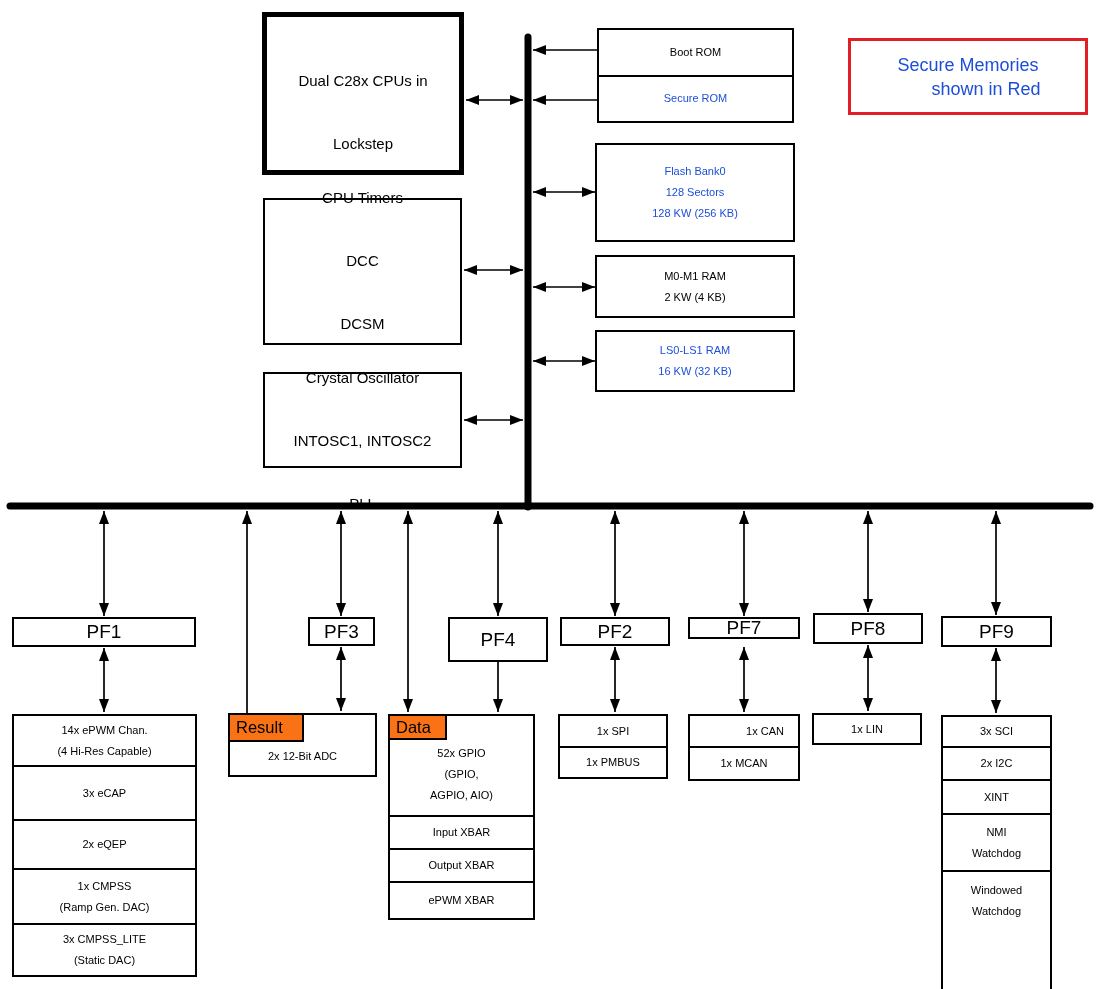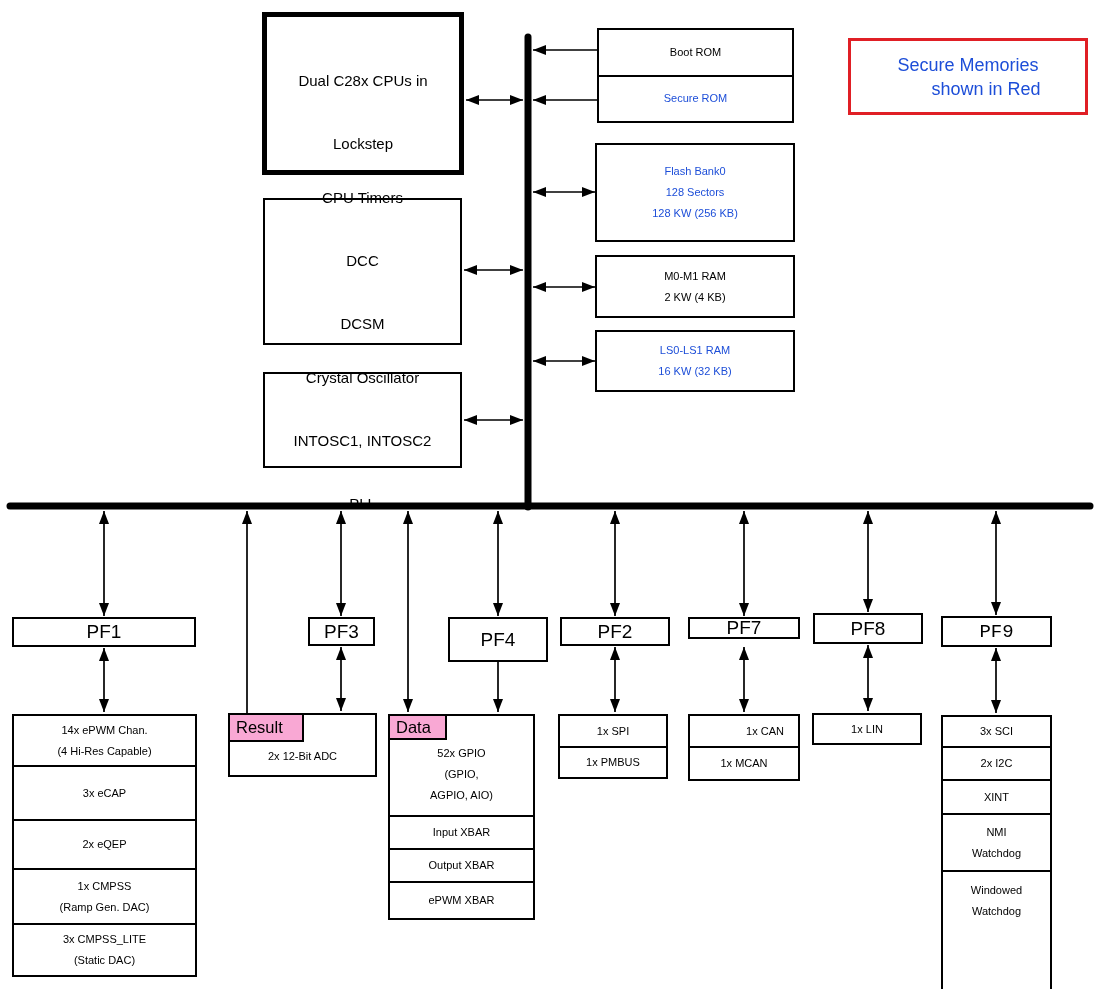--- a/index.html
+++ b/index.html
@@ -10,21 +10,21 @@
   .box{position:absolute;background:#fff;border:2px solid #000;box-sizing:border-box;}
   .thick{border-width:5px;}
   .center{display:flex;flex-direction:column;align-items:center;justify-content:center;text-align:center;}
   .line{line-height:22px;font-size:15px;margin-top:41px;}
   .line-s{line-height:21px;font-size:11px;}
   .red{color:#1d4ed8;}
   .rednote{border-color:#e01f25;border-width:3px;}
   .stack{position:absolute;background:#fff;border:2px solid #000;box-sizing:border-box;display:flex;flex-direction:column;}
   .seg{display:flex;flex-direction:column;align-items:center;justify-content:center;text-align:center;box-sizing:border-box;}
   .seg + .seg{border-top:2px solid #000;}
-  .tab{position:absolute;left:-2px;top:-2px;background:#f9a8d4;border:2px solid #000;box-sizing:border-box;
+  .tab{position:absolute;left:-2px;top:-2px;background:#f97316;border:2px solid #000;box-sizing:border-box;
        display:flex;align-items:center;padding-left:6px;font-size:16.5px;}
   svg{position:absolute;left:0;top:0;}
   .pf{font-size:19px;}
 </style>
 </head>
 <body>
 
 <div id="stage">
 
   <svg width="1100" height="989" viewBox="0 0 1100 989">
@@ -134,21 +134,21 @@
     </div>
   <div class="box center pf" style="left:560px;top:617px;width:110px;height:29px;">
       <span>PF2</span>
     </div>
   <div class="box center pf" style="left:688px;top:617px;width:112px;height:22px;">
       <span>PF7</span>
     </div>
   <div class="box center pf" style="left:813px;top:613px;width:110px;height:31px;">
       <span>PF8</span>
     </div>
-  <div class="box center pf" style="left:941px;top:616px;width:111px;height:31px;font-family:Liberation Mono, monospace;">
+  <div class="box center pf" style="left:941px;top:616px;width:111px;height:31px;">
       <span>PF9</span>
     </div>
 
   <div class="stack" style="left:12px;top:714px;width:185px;height:263px;">
     <div class="seg" style="height:49px;">
       <div class="line-s">14x ePWM Chan.</div>
       <div class="line-s">(4 Hi-Res Capable)</div>
     </div>
     <div class="seg" style="height:54px;">
       <div class="line-s">3x eCAP</div>

